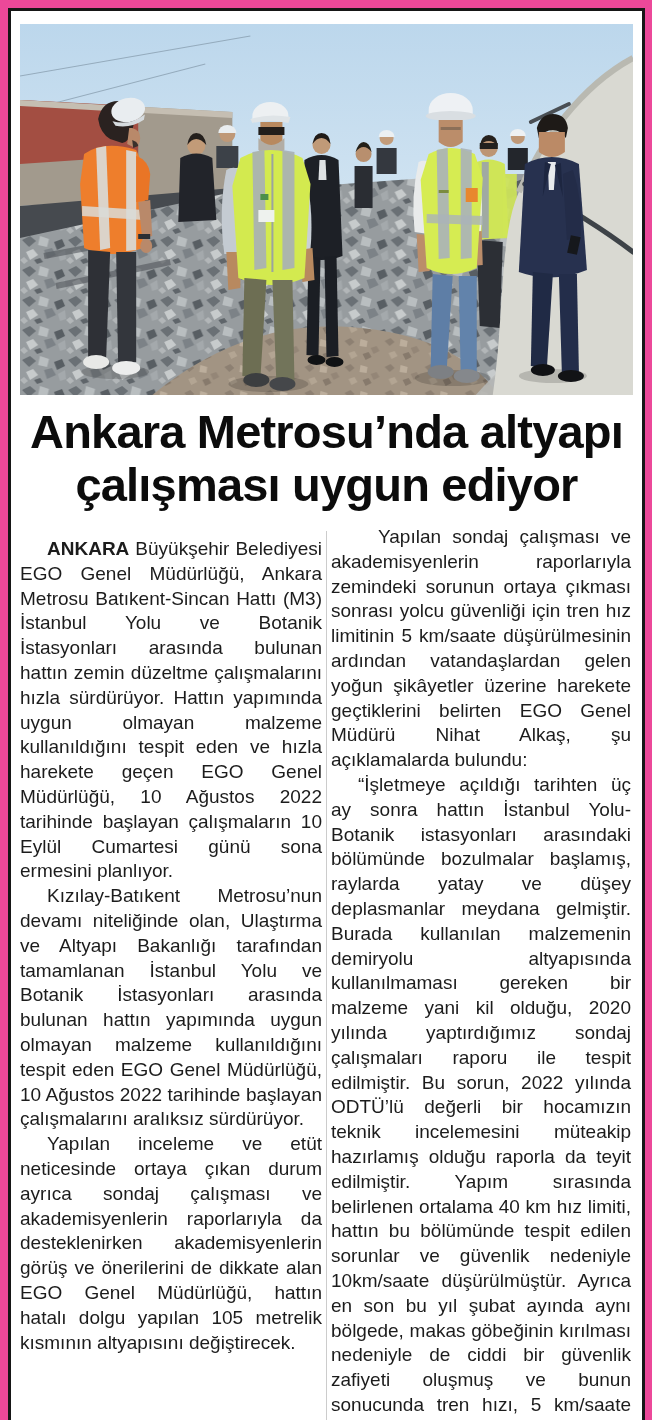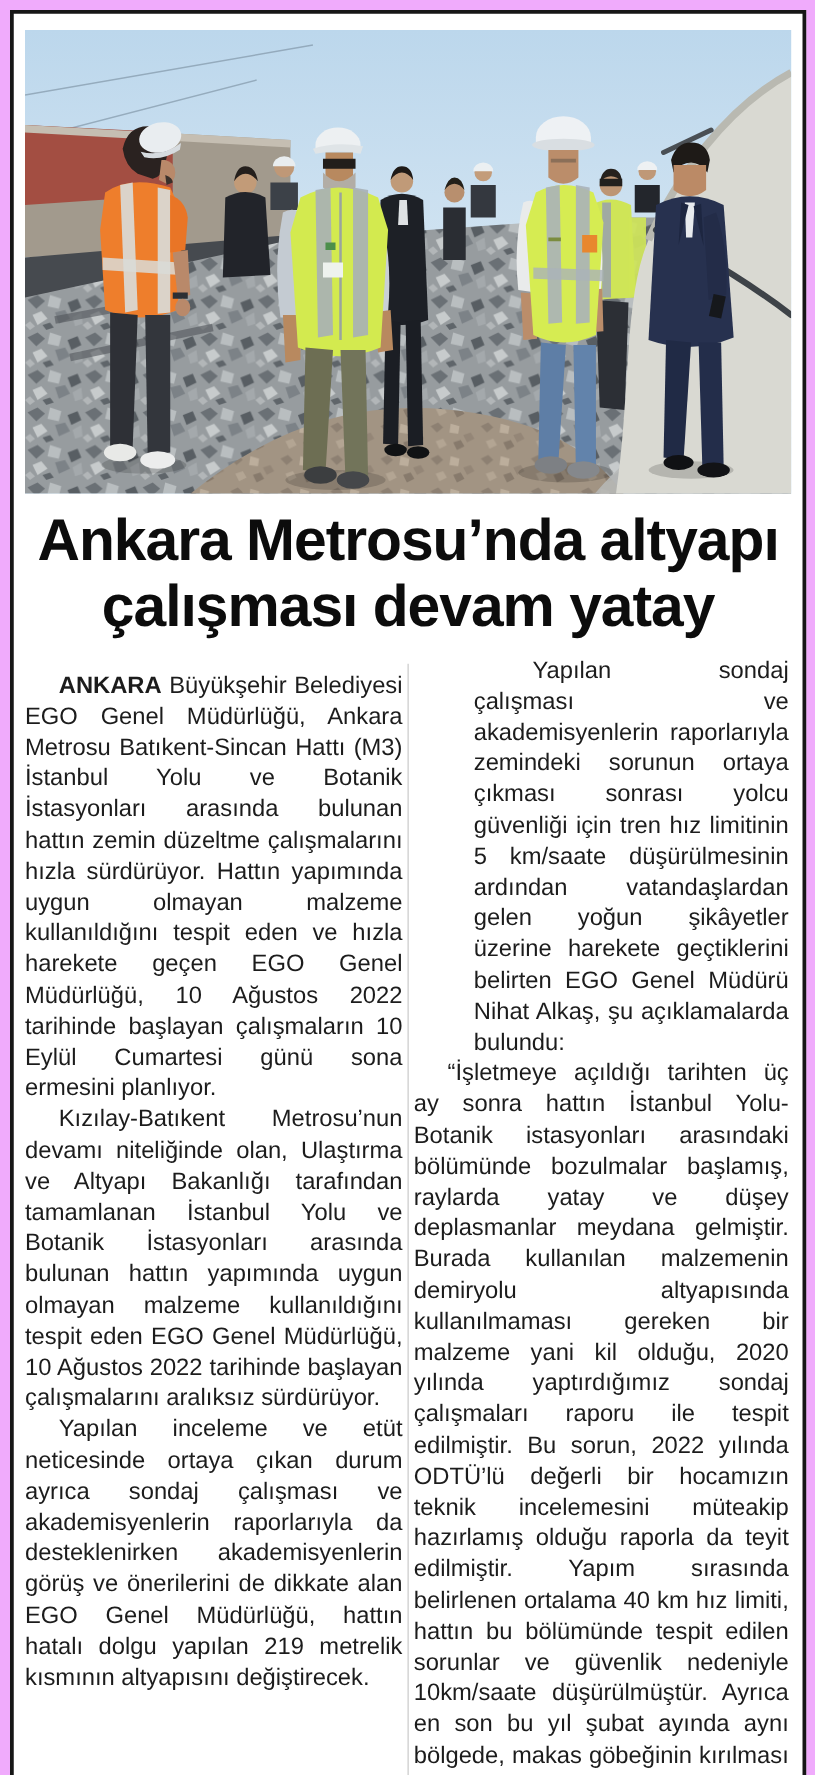--- a/index.html
+++ b/index.html
@@ -1,37 +1,37 @@
 <!DOCTYPE html>
 <html><head>
 <meta charset="utf-8">
 <style>
   html,body{margin:0;padding:0;background:#ffffff;}
-  .sheet{position:relative;width:652px;height:1420px;background:#f0abfc;overflow:hidden;
+  .sheet{position:relative;width:652px;height:1420px;background:#ec4899;overflow:hidden;
          font-family:"Liberation Sans",sans-serif;}
   .frame{position:absolute;left:8px;top:8px;width:637px;height:1424px;
          border:3px solid #161616;box-sizing:border-box;padding:13px 9px 0 9px;background:#fff;}
   figure.photo{margin:0;width:613px;height:371px;overflow:hidden;background:#cfe2f0;}
   figure.photo svg{display:block;width:100%;height:100%;}
   h1.headline{margin:10px 0 0;text-align:center;font-weight:bold;color:#0c0c0c;
               font-size:47px;line-height:53px;letter-spacing:-0.8px;
               font-family:"Liberation Sans",sans-serif;}
   h1.headline span{display:block;}
   .columns{display:flex;margin-top:14px;}
   .col{width:302px;}
   .col.right{width:300px;}
   .divider{width:1px;background:#cccccc;margin:6px 4px 0 4px;}
   .byline{display:flex;align-items:center;gap:9px;margin:4px 0 0 2px;height:28px;}
   .byline-square{width:15px;height:15px;background:#e02f2a;flex:0 0 auto;}
   .byline-text{font-weight:bold;font-size:20px;color:#e02f2a;letter-spacing:0.2px;
                border-bottom:2.5px solid #e02f2a;padding-bottom:3px;white-space:nowrap;}
   .col p{margin:0;font-size:19px;line-height:24.8px;color:#1c1c1c;
          text-align:justify;text-indent:27px;}
   .col.left p.first{margin-top:12px;}
-  .col.right p.big-indent{text-indent:47px;margin-left:48px;}
+  .col.right p.big-indent{text-indent:47px;}
   .lead{font-weight:bold;}
 </style>
 </head>
 <body>
 
 <div class="sheet">
   <div class="frame">
 
     <figure class="photo">
       <svg viewBox="0 0 612 371" preserveAspectRatio="none">
@@ -204,28 +204,28 @@
           <path d="M512 248 l20 2 -6 94 -16 -2 z" fill="#202a45"></path>
           <path d="M538 250 l18 0 2 98 -17 2 z" fill="#232d4a"></path>
           <ellipse cx="522" cy="346" rx="12" ry="6" fill="#101114"></ellipse>
           <ellipse cx="550" cy="352" rx="13" ry="6" fill="#121316"></ellipse>
         </g>
       </svg>
     </figure>
 
     <h1 class="headline">
       <span>Ankara Metrosu’nda altyapı</span>
-      <span>çalışması devam yatay</span>
+      <span>çalışması uygun ediyor</span>
     </h1>
 
     <div class="columns">
       <div class="col left">
         <p class="first"><span class="lead">ANKARA</span><span> Büyükşehir Belediyesi EGO Genel Müdürlüğü, Ankara Metrosu Batıkent-Sincan Hattı (M3) İstanbul Yolu ve Botanik İstasyonları arasında bulunan hattın zemin düzeltme çalışmalarını hızla sürdürüyor. Hattın yapımında uygun olmayan malzeme kullanıldığını tespit eden ve hızla harekete geçen EGO Genel Müdürlüğü, 10 Ağustos 2022 tarihinde başlayan çalışmaların 10 Eylül Cumartesi günü sona ermesini planlıyor.</span></p>
         <p>Kızılay-Batıkent Metrosu’nun devamı niteliğinde olan, Ulaştırma ve Altyapı Bakanlığı tarafından tamamlanan İstanbul Yolu ve Botanik İstasyonları arasında bulunan hattın yapımında uygun olmayan malzeme kullanıldığını tespit eden EGO Genel Müdürlüğü, 10 Ağustos 2022 tarihinde başlayan çalışmalarını aralıksız sürdürüyor.</p>
-        <p>Yapılan inceleme ve etüt neticesinde ortaya çıkan durum ayrıca sondaj çalışması ve akademisyenlerin raporlarıyla da desteklenirken akademisyenlerin görüş ve önerilerini de dikkate alan EGO Genel Müdürlüğü, hattın hatalı dolgu yapılan 219 metrelik kısmının altyapısını değiştirecek.</p>
+        <p>Yapılan inceleme ve etüt neticesinde ortaya çıkan durum ayrıca sondaj çalışması ve akademisyenlerin raporlarıyla da desteklenirken akademisyenlerin görüş ve önerilerini de dikkate alan EGO Genel Müdürlüğü, hattın hatalı dolgu yapılan 105 metrelik kısmının altyapısını değiştirecek.</p>
       </div>
       <div class="divider"></div>
       <div class="col right">
         <p class="big-indent">Yapılan sondaj çalışması ve akademisyenlerin raporlarıyla zemindeki sorunun ortaya çıkması sonrası yolcu güvenliği için tren hız limitinin 5 km/saate düşürülmesinin ardından vatandaşlardan gelen yoğun şikâyetler üzerine harekete geçtiklerini belirten EGO Genel Müdürü Nihat Alkaş, şu açıklamalarda bulundu:</p>
         <p>“İşletmeye açıldığı tarihten üç ay sonra hattın İstanbul Yolu-Botanik istasyonları arasındaki bölümünde bozulmalar başlamış, raylarda yatay ve düşey deplasmanlar meydana gelmiştir. Burada kullanılan malzemenin demiryolu altyapısında kullanılmaması gereken bir malzeme yani kil olduğu, 2020 yılında yaptırdığımız sondaj çalışmaları raporu ile tespit edilmiştir. Bu sorun, 2022 yılında ODTÜ’lü değerli bir hocamızın teknik incelemesini müteakip hazırlamış olduğu raporla da teyit edilmiştir. Yapım sırasında belirlenen ortalama 40 km hız limiti, hattın bu bölümünde tespit edilen sorunlar ve güvenlik nedeniyle 10km/saate düşürülmüştür. Ayrıca en son bu yıl şubat ayında aynı bölgede, makas göbeğinin kırılması nedeniyle de ciddi bir güvenlik zafiyeti oluşmuş ve bunun sonucunda tren hızı, 5 km/saate düşürülmüştür.”</p>
       </div>
     </div>
 
   </div>
 </div>

